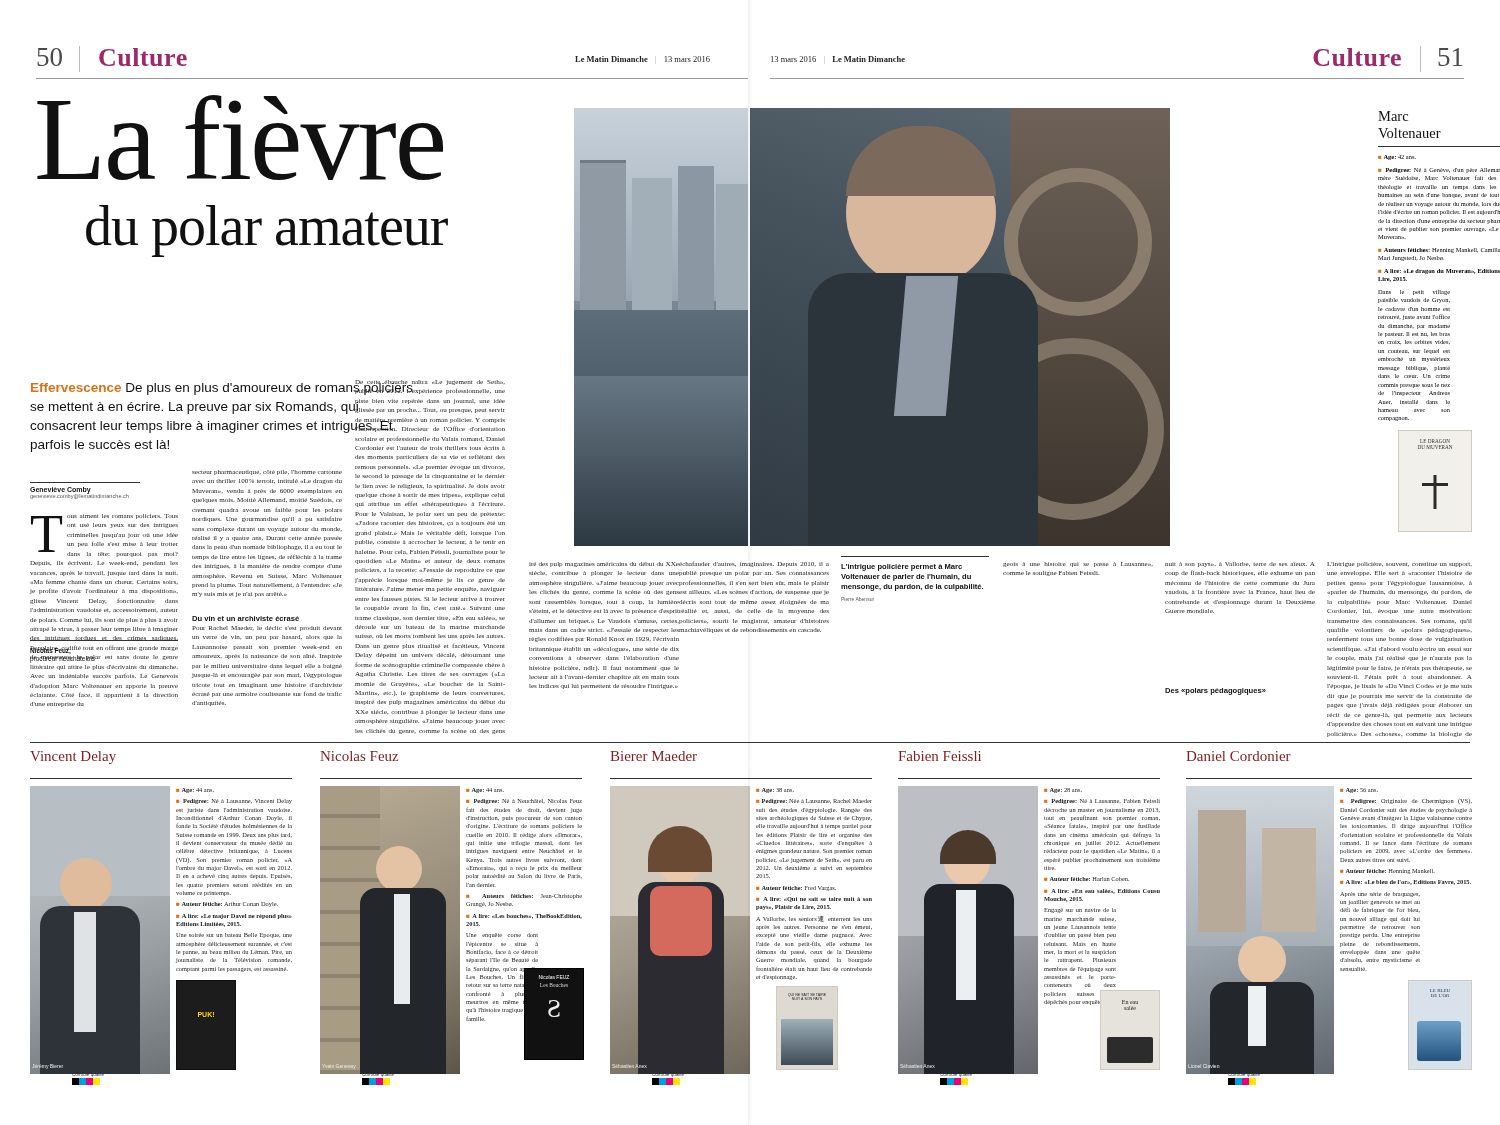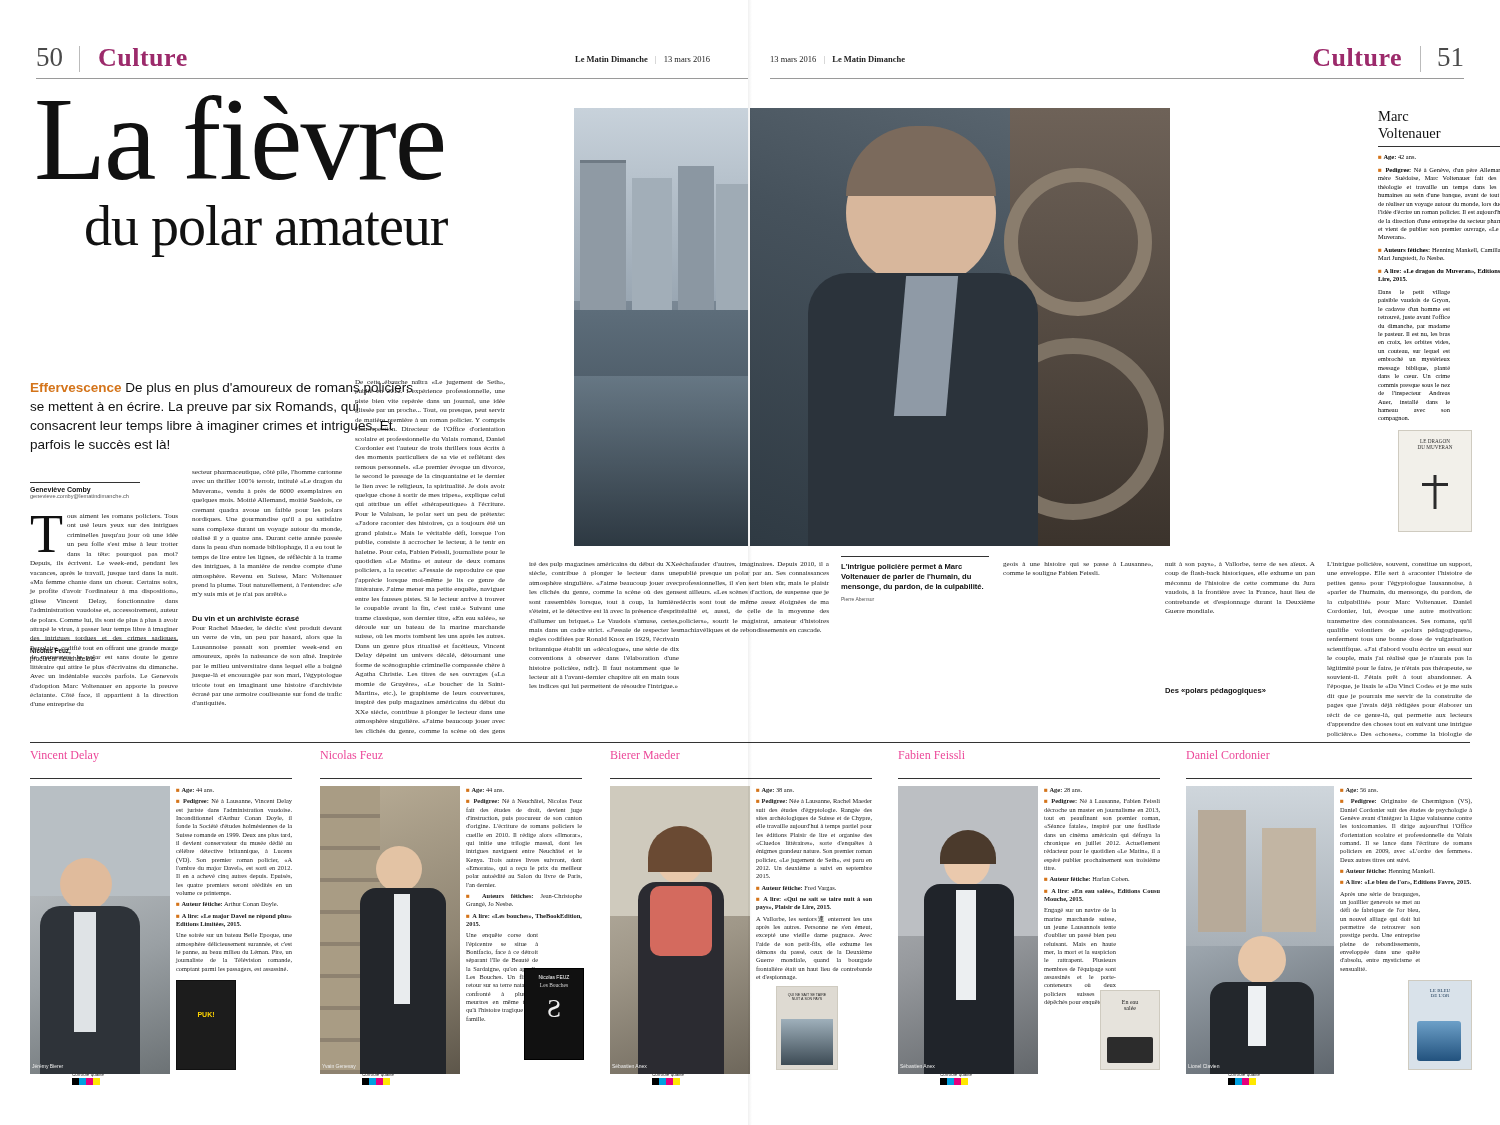--- a/index.html
+++ b/index.html
@@ -24,21 +24,21 @@
   .dropcap{float:left;font-family:"Liberation Serif",serif;font-size:54px;line-height:40px;padding:2px 4px 0 0;color:#111;}
   
   .pull{font-family:"Liberation Sans",sans-serif;font-size:9.6px;line-height:1.3;font-weight:bold;color:#111;text-align:left;}
   .pullattr{font-family:"Liberation Sans",sans-serif;font-size:6.4px;line-height:1.3;color:#111;}
   .pullattr b{font-weight:bold;}
   .subhead{font-family:"Liberation Sans",sans-serif;font-size:7.6px;font-weight:bold;color:#111;margin:4px 0 2px;}
   
   .photo{position:absolute;overflow:hidden;}
   .credit{position:absolute;font-family:"Liberation Sans",sans-serif;font-size:5px;color:#444;}
   
-  .pname{font-family:"Liberation Serif",serif;font-size:12px;color:#ec4899;}
+  .pname{font-family:"Liberation Serif",serif;font-size:15px;color:#7f1d1d;}
   .ptext{font-size:6.4px;line-height:1.3;text-align:justify;color:#1a1a1a;}
   .ptext b{font-weight:bold;}
   .bullet{color:#d4741a;font-weight:bold;}
   .marcname{font-family:"Liberation Serif",serif;font-size:14.5px;line-height:1.15;color:#111;}
   .boxside{font-size:6.4px;line-height:1.32;text-align:justify;}
   .boxtitle{font-family:"Liberation Sans",sans-serif;font-size:9.5px;font-weight:bold;line-height:1.25;color:#111;}
   .cmyk{position:absolute;display:flex;}
   .cmyk i{display:block;width:7px;height:7px;}
   .cmyklabel{position:absolute;font-family:"Liberation Sans",sans-serif;font-size:4.6px;color:#333;}
   .bookcover{position:absolute;background:#f2f0ea;border:1px solid #cfcbc0;}

